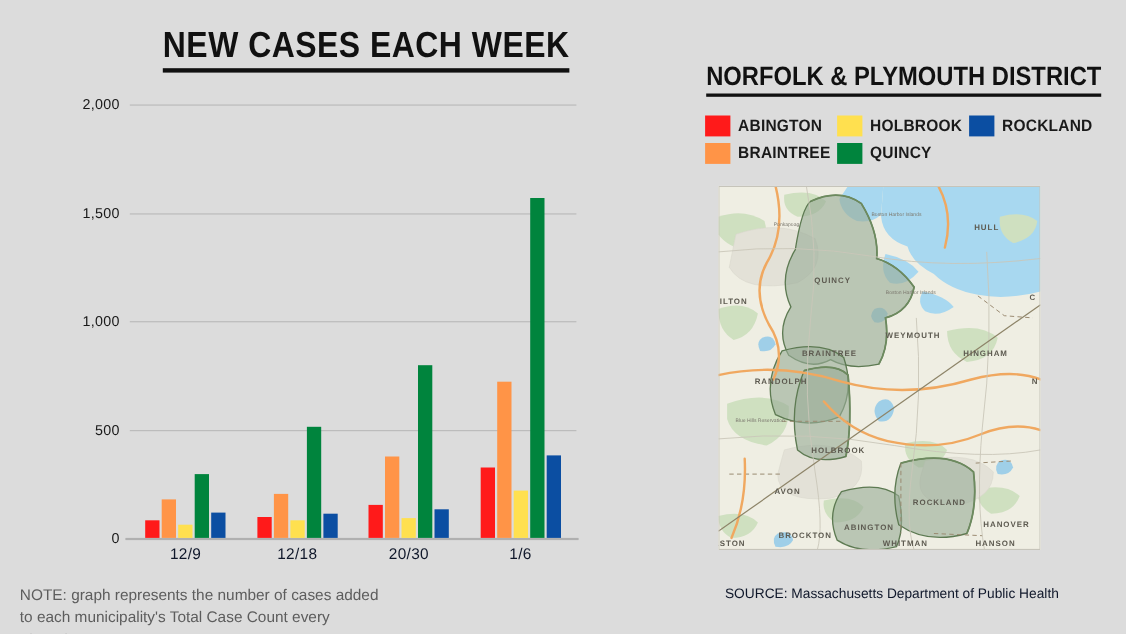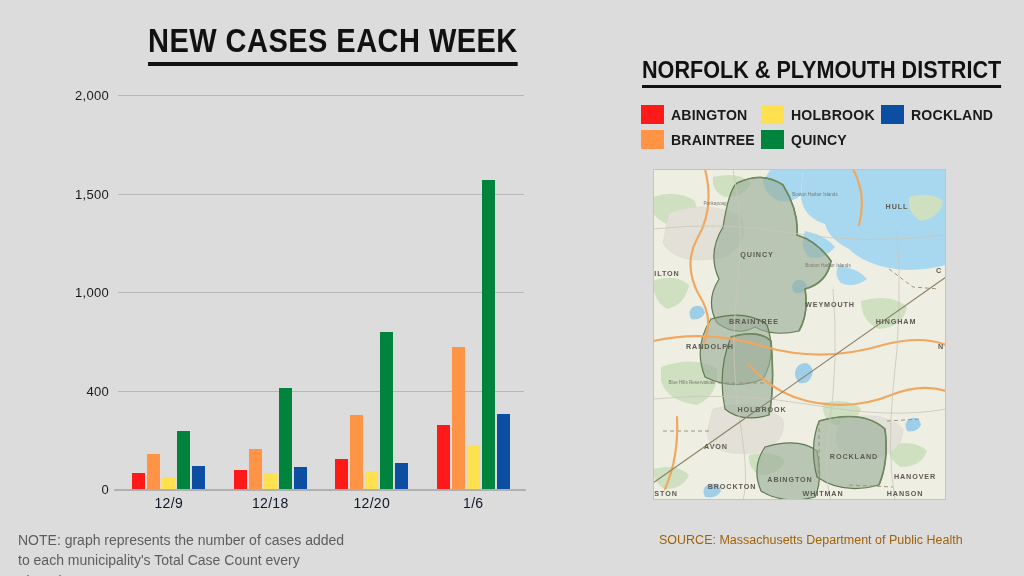--- a/index.html
+++ b/index.html
@@ -133,36 +133,36 @@
     left: 33px; top: 169px;
     width: 293px; height: 331px;
     overflow: hidden;
     background: #efeee4;
   }
   #map svg { display: block; }
 
   #map-source {
     position: absolute; left: 39px; top: 533px;
     font-size: 12.5px;
-    color: #a16207;
+    color: #0f172a;
     white-space: nowrap;
   }
 </style>
 </head>
 <body>
 
 <div id="chart-panel">
 
   <div id="chart-title">NEW CASES EACH WEEK</div>
 
   <div id="plot">
     <div id="gridlines">
         <div class="ytick" style="top: 394px;">0</div>
         <div class="gridline" style="top: 295.5px;"></div>
-        <div class="ytick" style="top: 295.5px;">400</div>
+        <div class="ytick" style="top: 295.5px;">500</div>
         <div class="gridline" style="top: 197px;"></div>
         <div class="ytick" style="top: 197px;">1,000</div>
         <div class="gridline" style="top: 98.5px;"></div>
         <div class="ytick" style="top: 98.5px;">1,500</div>
         <div class="gridline" style="top: 0px;"></div>
         <div class="ytick" style="top: 0px;">2,000</div>
       </div>
     <div id="baseline"></div>
     <div id="groups">
         <div class="group">
@@ -180,21 +180,21 @@
           <div class="bar" title="QUINCY 12/23: 512" style="height: 100.864px; background: rgb(0, 132, 61);"></div>
           <div class="bar" title="ROCKLAND 12/23: 110" style="height: 21.67px; background: rgb(11, 78, 162);"></div>
           <div class="xtick">12/18</div>
         </div>
         <div class="group">
           <div class="bar" title="ABINGTON 12/30: 150" style="height: 29.55px; background: rgb(255, 26, 26);"></div>
           <div class="bar" title="BRAINTREE 12/30: 375" style="height: 73.875px; background: rgb(255, 148, 71);"></div>
           <div class="bar" title="HOLBROOK 12/30: 90" style="height: 17.73px; background: rgb(255, 224, 79);"></div>
           <div class="bar" title="QUINCY 12/30: 795" style="height: 156.615px; background: rgb(0, 132, 61);"></div>
           <div class="bar" title="ROCKLAND 12/30: 130" style="height: 25.61px; background: rgb(11, 78, 162);"></div>
-          <div class="xtick">12/20</div>
+          <div class="xtick">20/30</div>
         </div>
         <div class="group">
           <div class="bar" title="ABINGTON 1/6: 325" style="height: 64.025px; background: rgb(255, 26, 26);"></div>
           <div class="bar" title="BRAINTREE 1/6: 720" style="height: 141.84px; background: rgb(255, 148, 71);"></div>
           <div class="bar" title="HOLBROOK 1/6: 220" style="height: 43.34px; background: rgb(255, 224, 79);"></div>
           <div class="bar" title="QUINCY 1/6: 1570" style="height: 309.29px; background: rgb(0, 132, 61);"></div>
           <div class="bar" title="ROCKLAND 1/6: 380" style="height: 74.86px; background: rgb(11, 78, 162);"></div>
           <div class="xtick">1/6</div>
         </div>
       </div>

